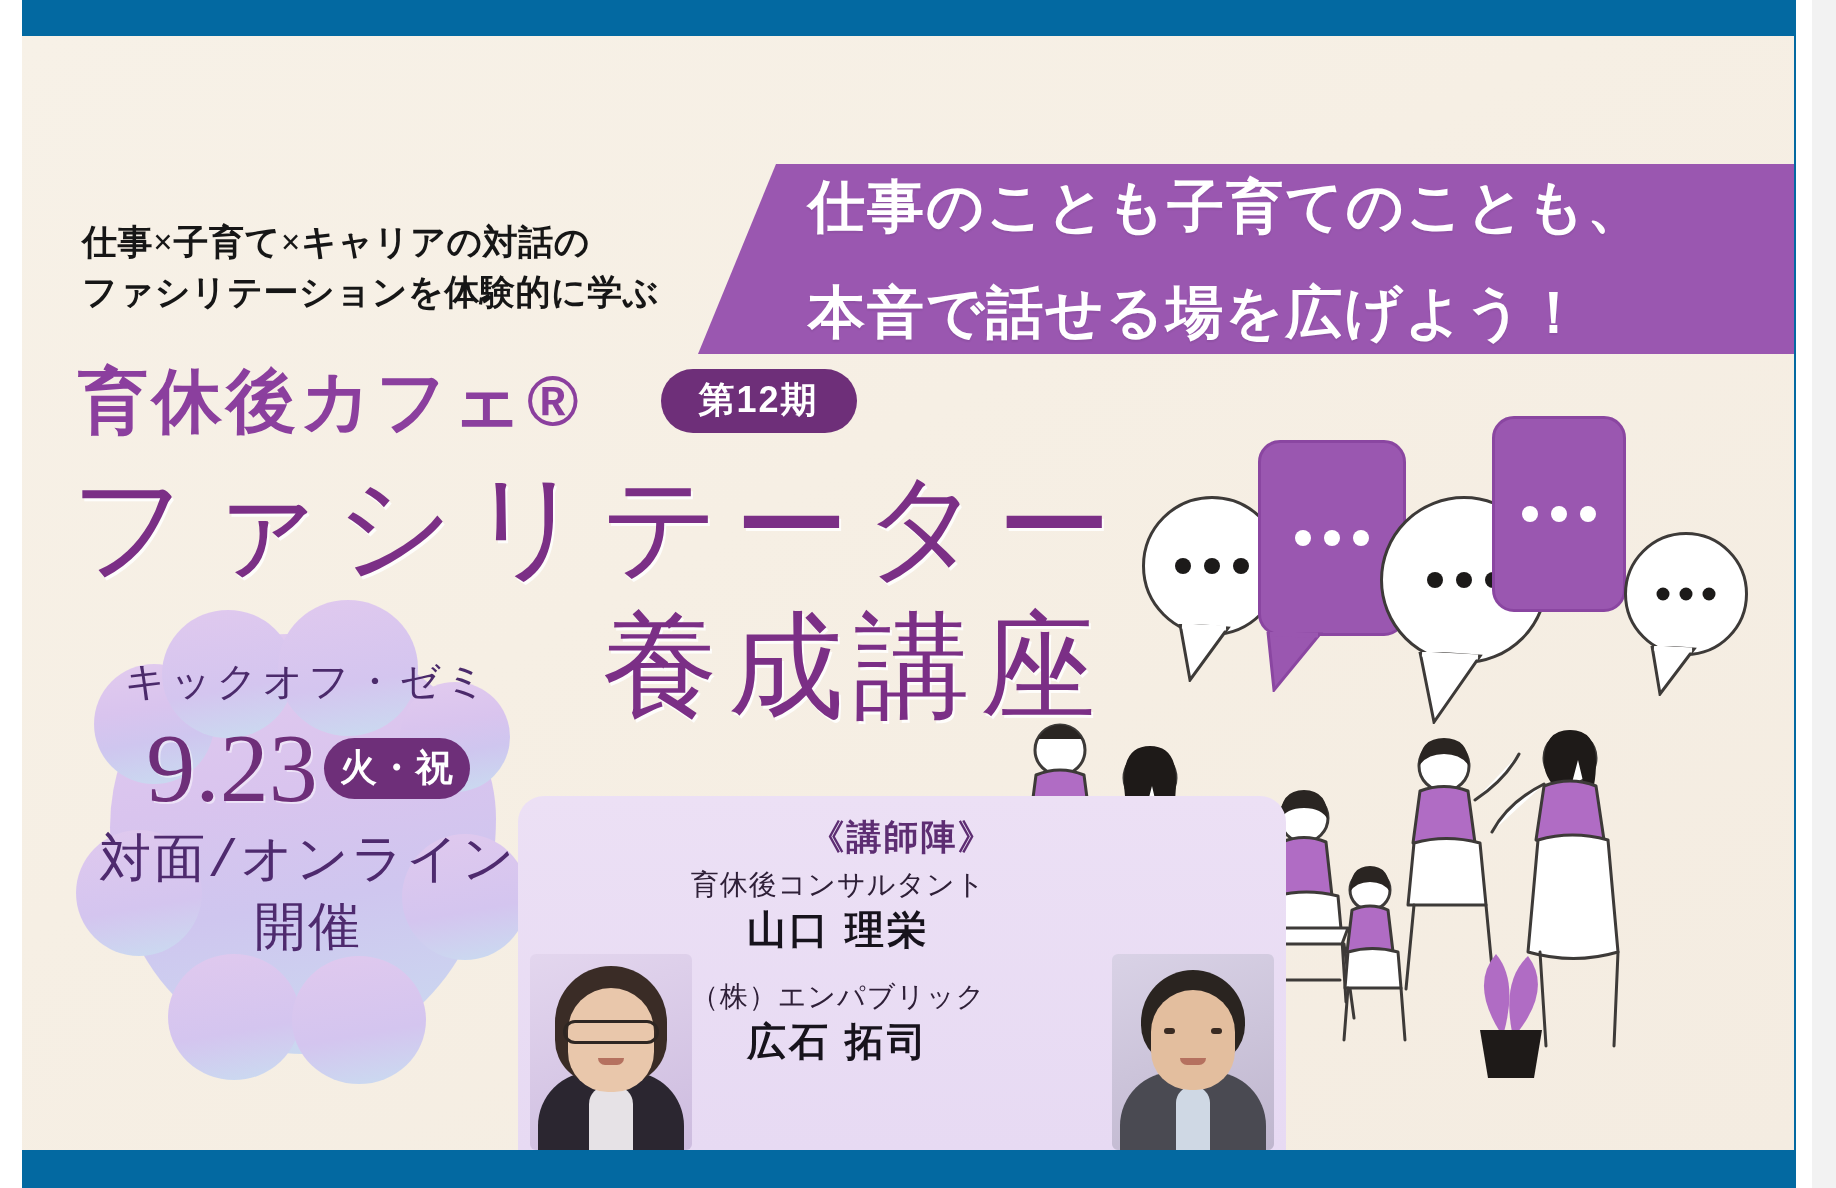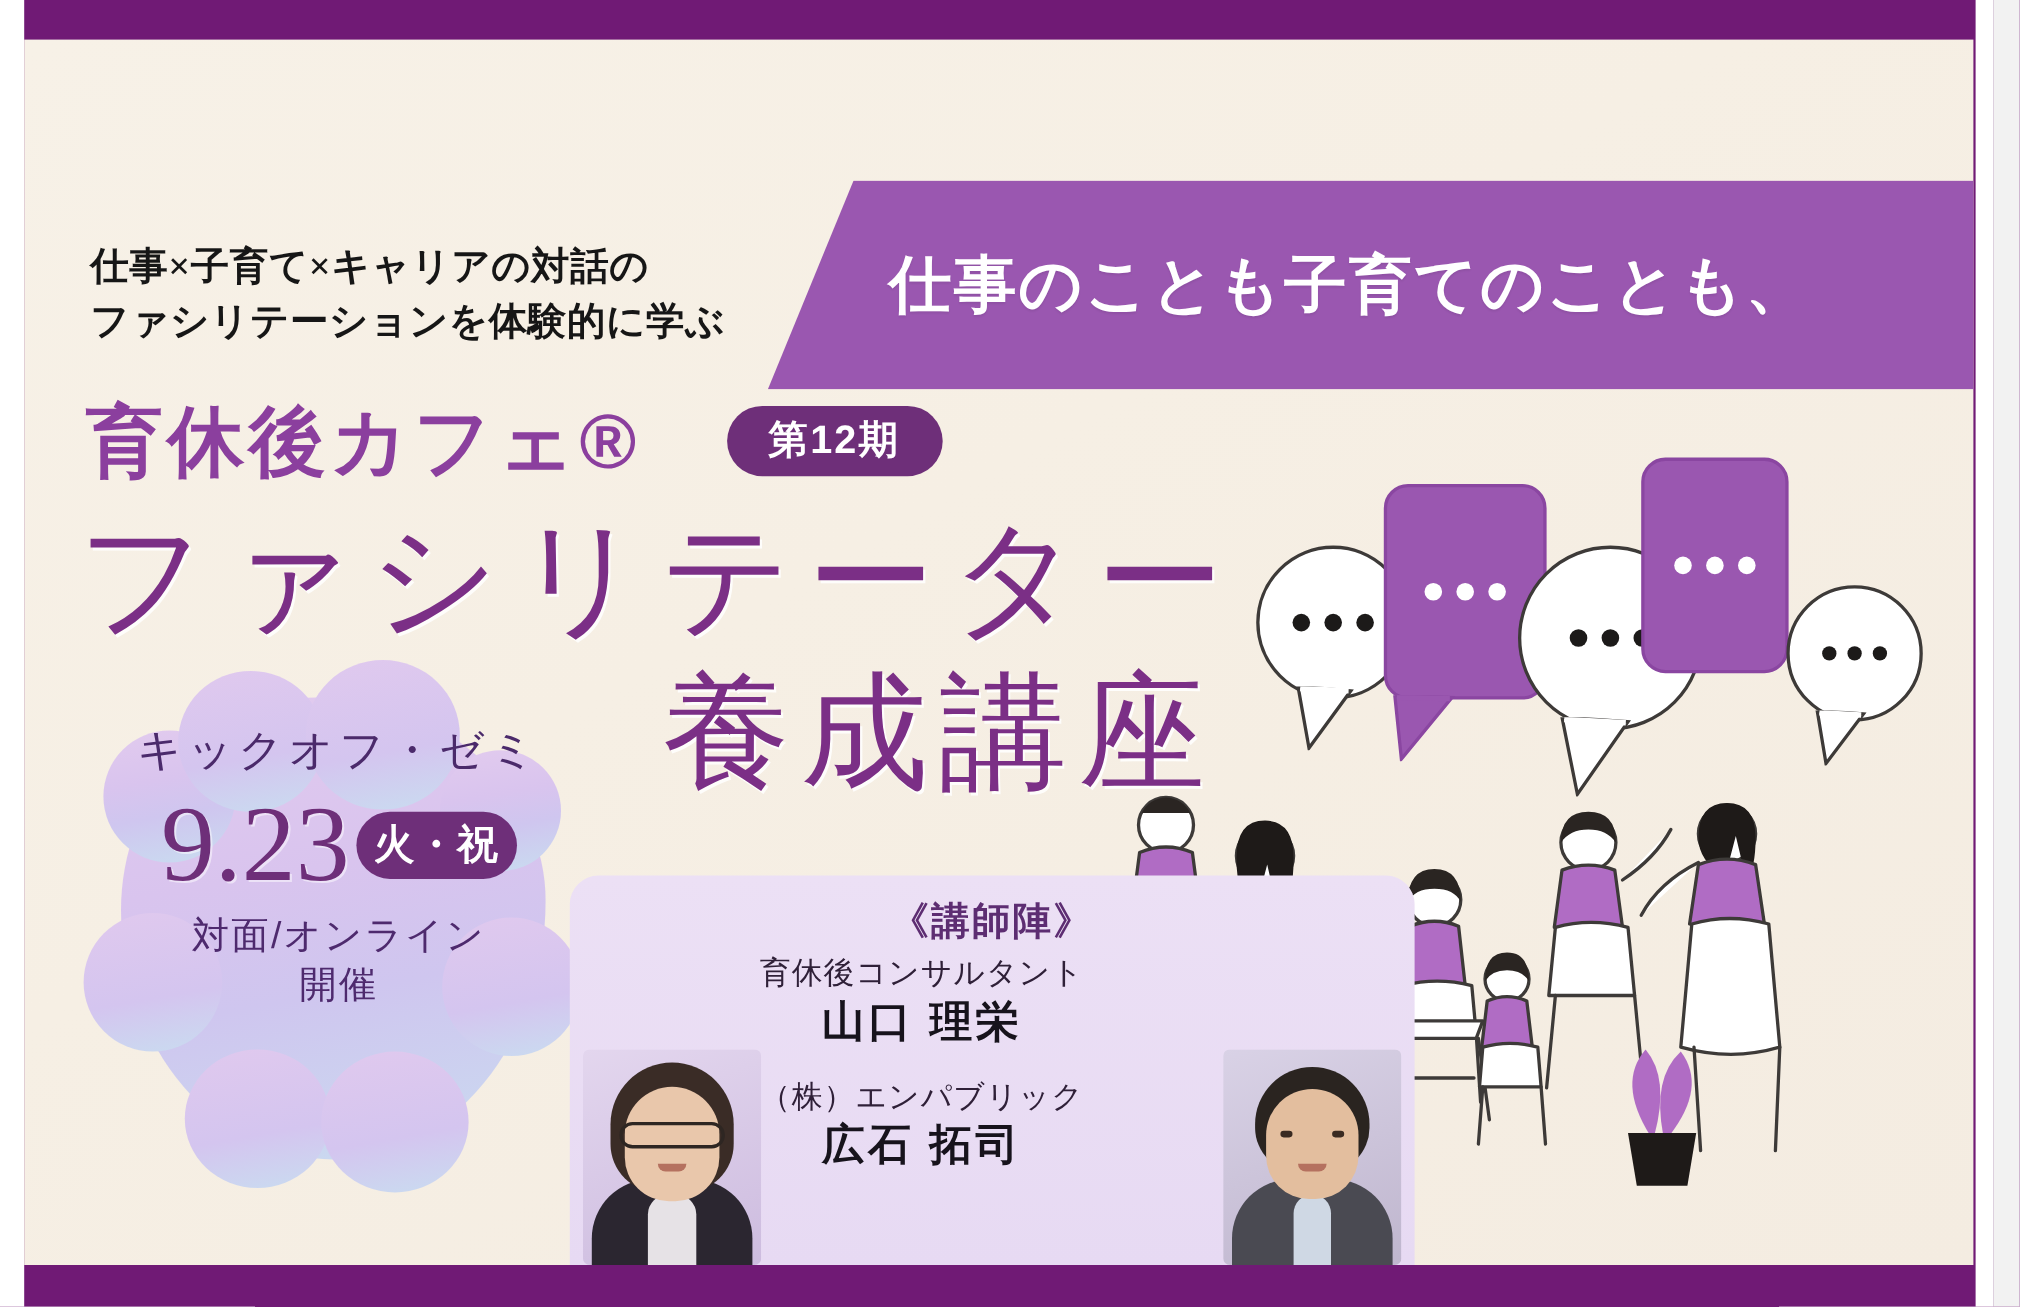--- a/index.html
+++ b/index.html
@@ -13,21 +13,21 @@
     height: 1188px;
     overflow: hidden;
     font-family: "Liberation Sans", "DejaVu Sans", sans-serif;
   }
 
   
   .screen {
     position: relative;
     width: 1836px;
     height: 1188px;
-    background: #701a75;
+    background: #0369a1;
   }
   .edge-left {
     position: absolute;
     left: 0; top: 0;
     width: 22px; height: 1188px;
     background: #ffffff;
   }
   .edge-right {
     position: absolute;
     right: 0; top: 0;
@@ -239,22 +239,22 @@
   .time-line {
     color: #6e3a86;
     font-family: "Liberation Serif", "DejaVu Serif", serif;
     font-size: 57px;
     letter-spacing: 1px;
     line-height: 1.16;
     margin-top: 6px;
   }
   .mode-line {
     color: #4e2a6e;
-    font-family: Liberation Sans, sans-serif;
-    font-size: 34px;
+    font-family: Liberation Mono, monospace;
+    font-size: 52px;
     letter-spacing: 2px;
     line-height: 1.3;
     margin-top: 12px;
     white-space: pre-line;
   }
 
   
   .instructors {
     position: absolute;
     left: 496px;
@@ -425,20 +425,21 @@
   <div class="edge-right-in"></div>
   <div class="edge-right"></div>
 
   <div class="poster">
 
     <div class="lead">仕事×子育て×キャリアの対話の
 ファシリテーションを体験的に学ぶ</div>
 
     <div class="chevron-banner">
       <div class="cb-line">仕事のことも子育てのことも、</div>
+      <div class="cb-line">本音で話せる場を広げよう！</div>
     </div>
 
     <div class="brand-row">
       <div class="brand">育休後カフェ®</div>
       <div class="term-badge">第12期</div>
     </div>
 
     <div class="title-1">ファシリテーター</div>
     <div class="title-2">養成講座</div>
 

